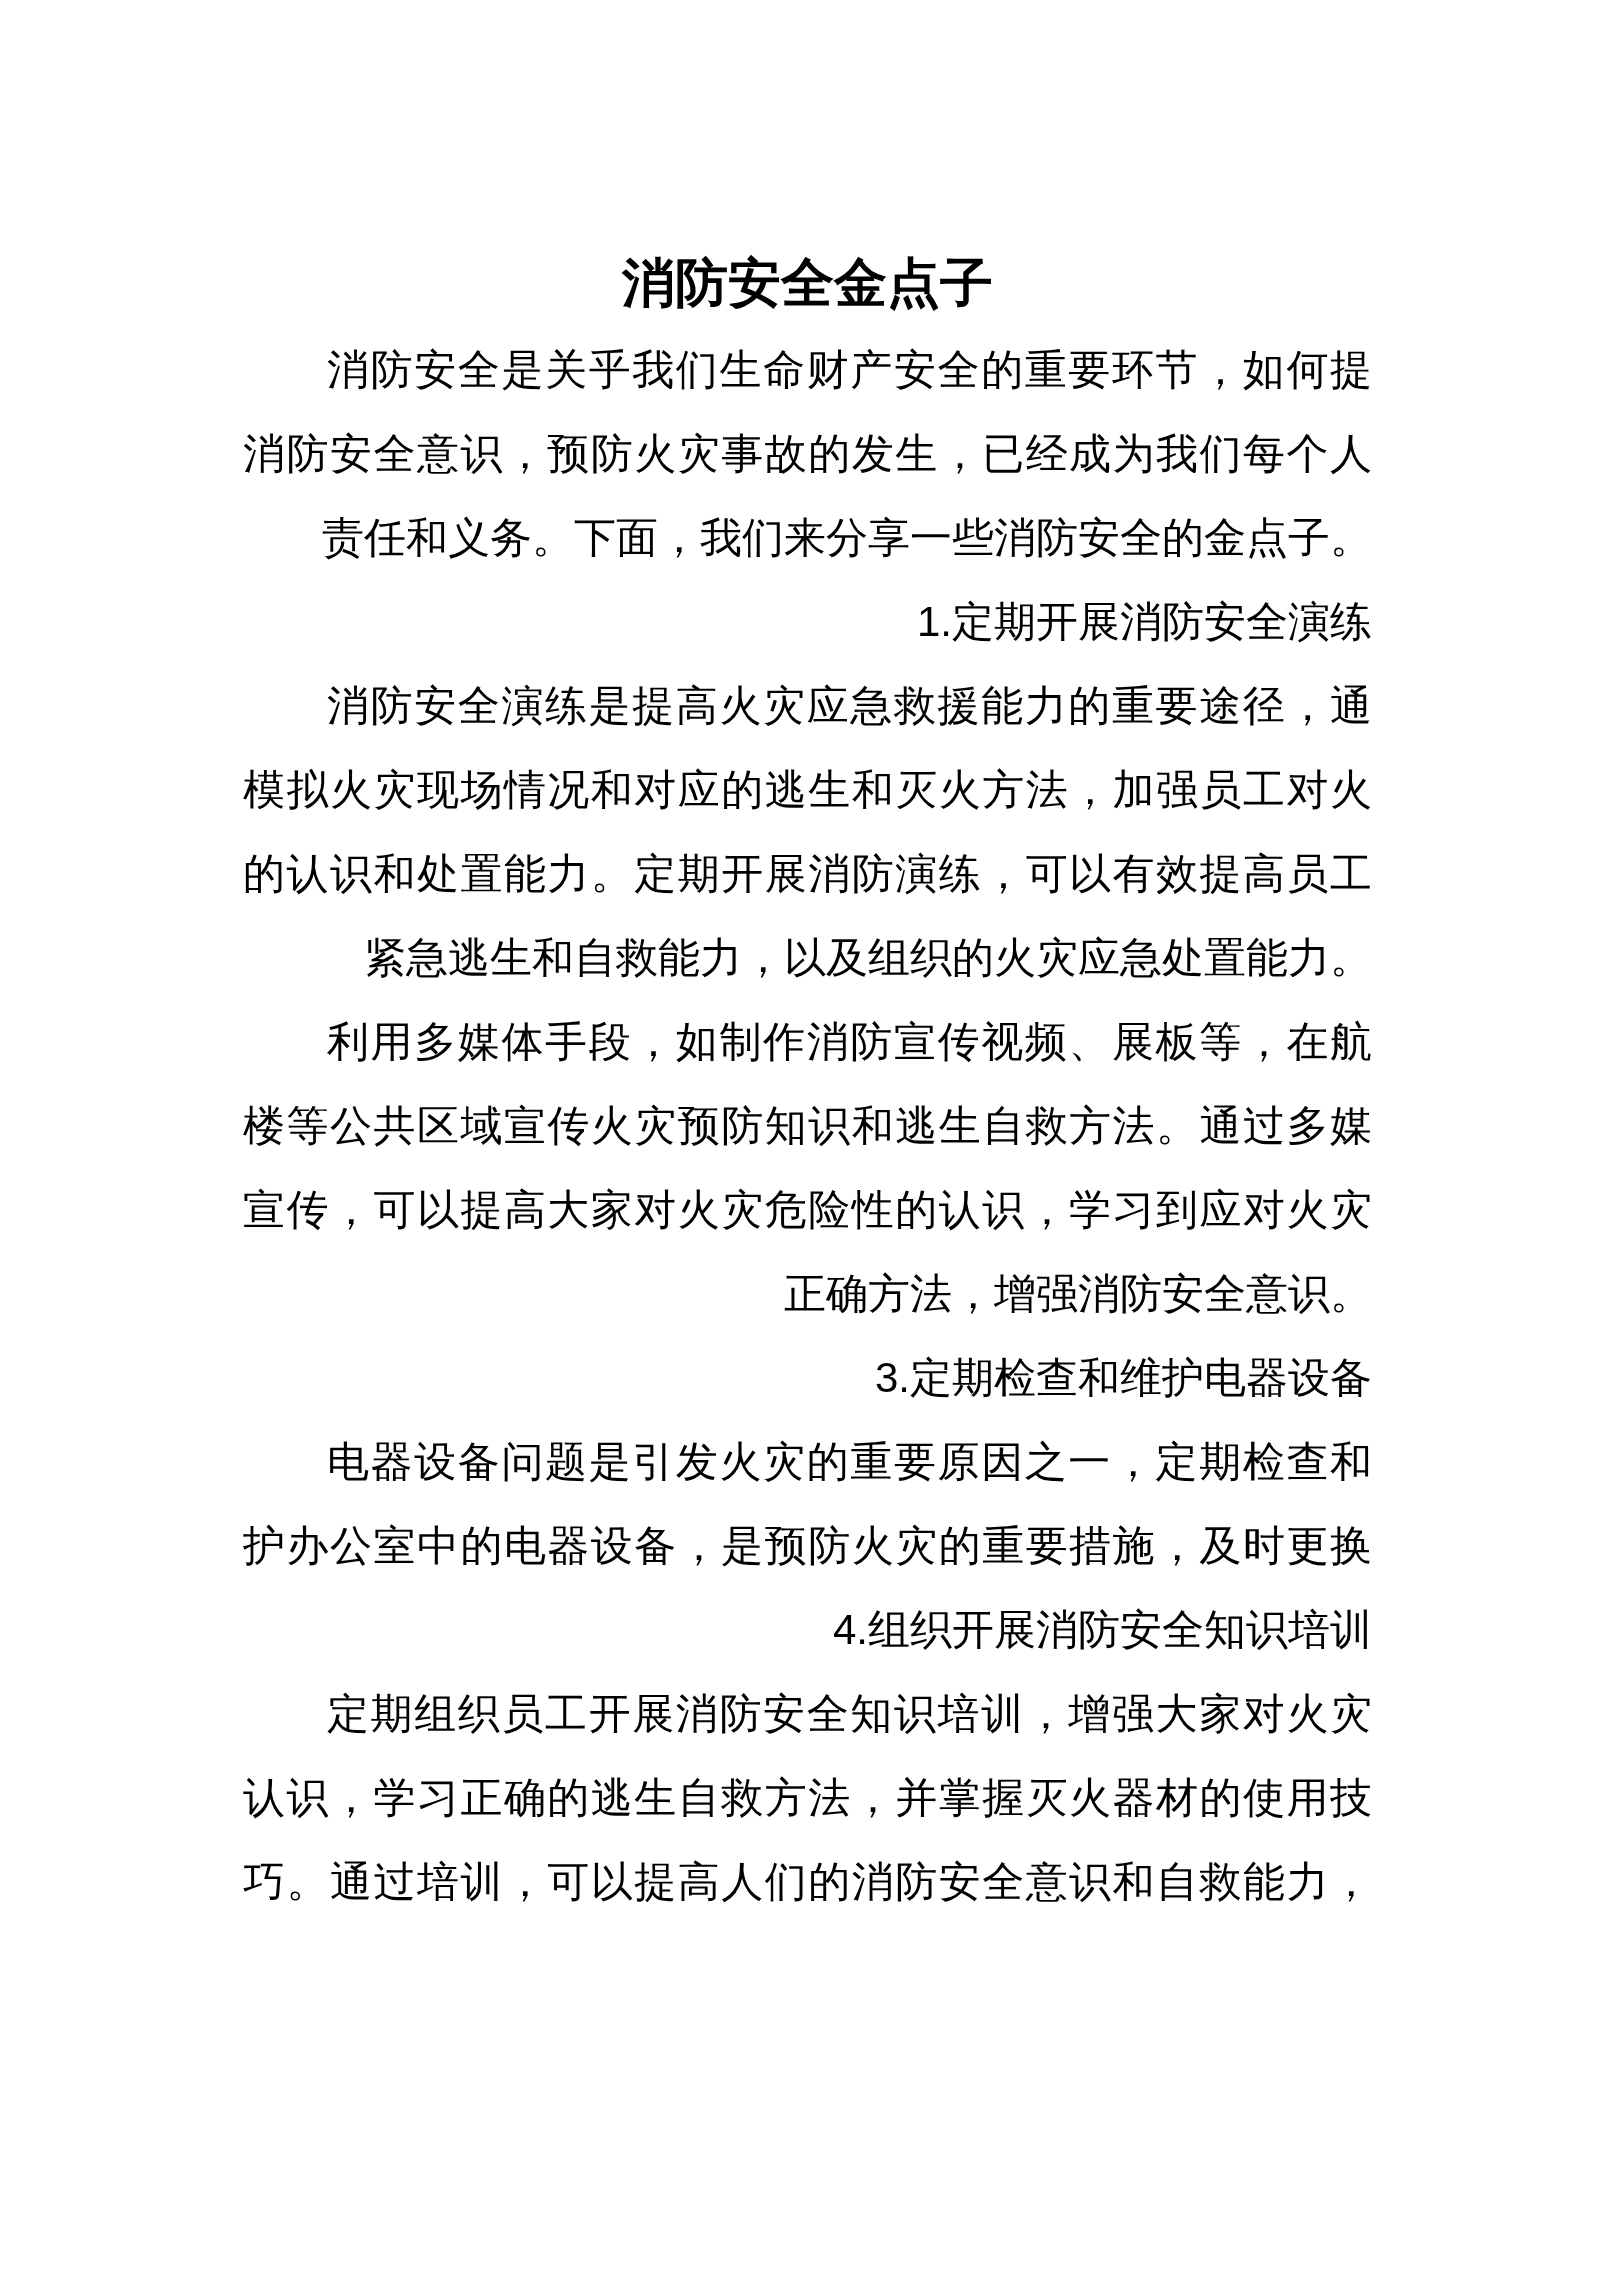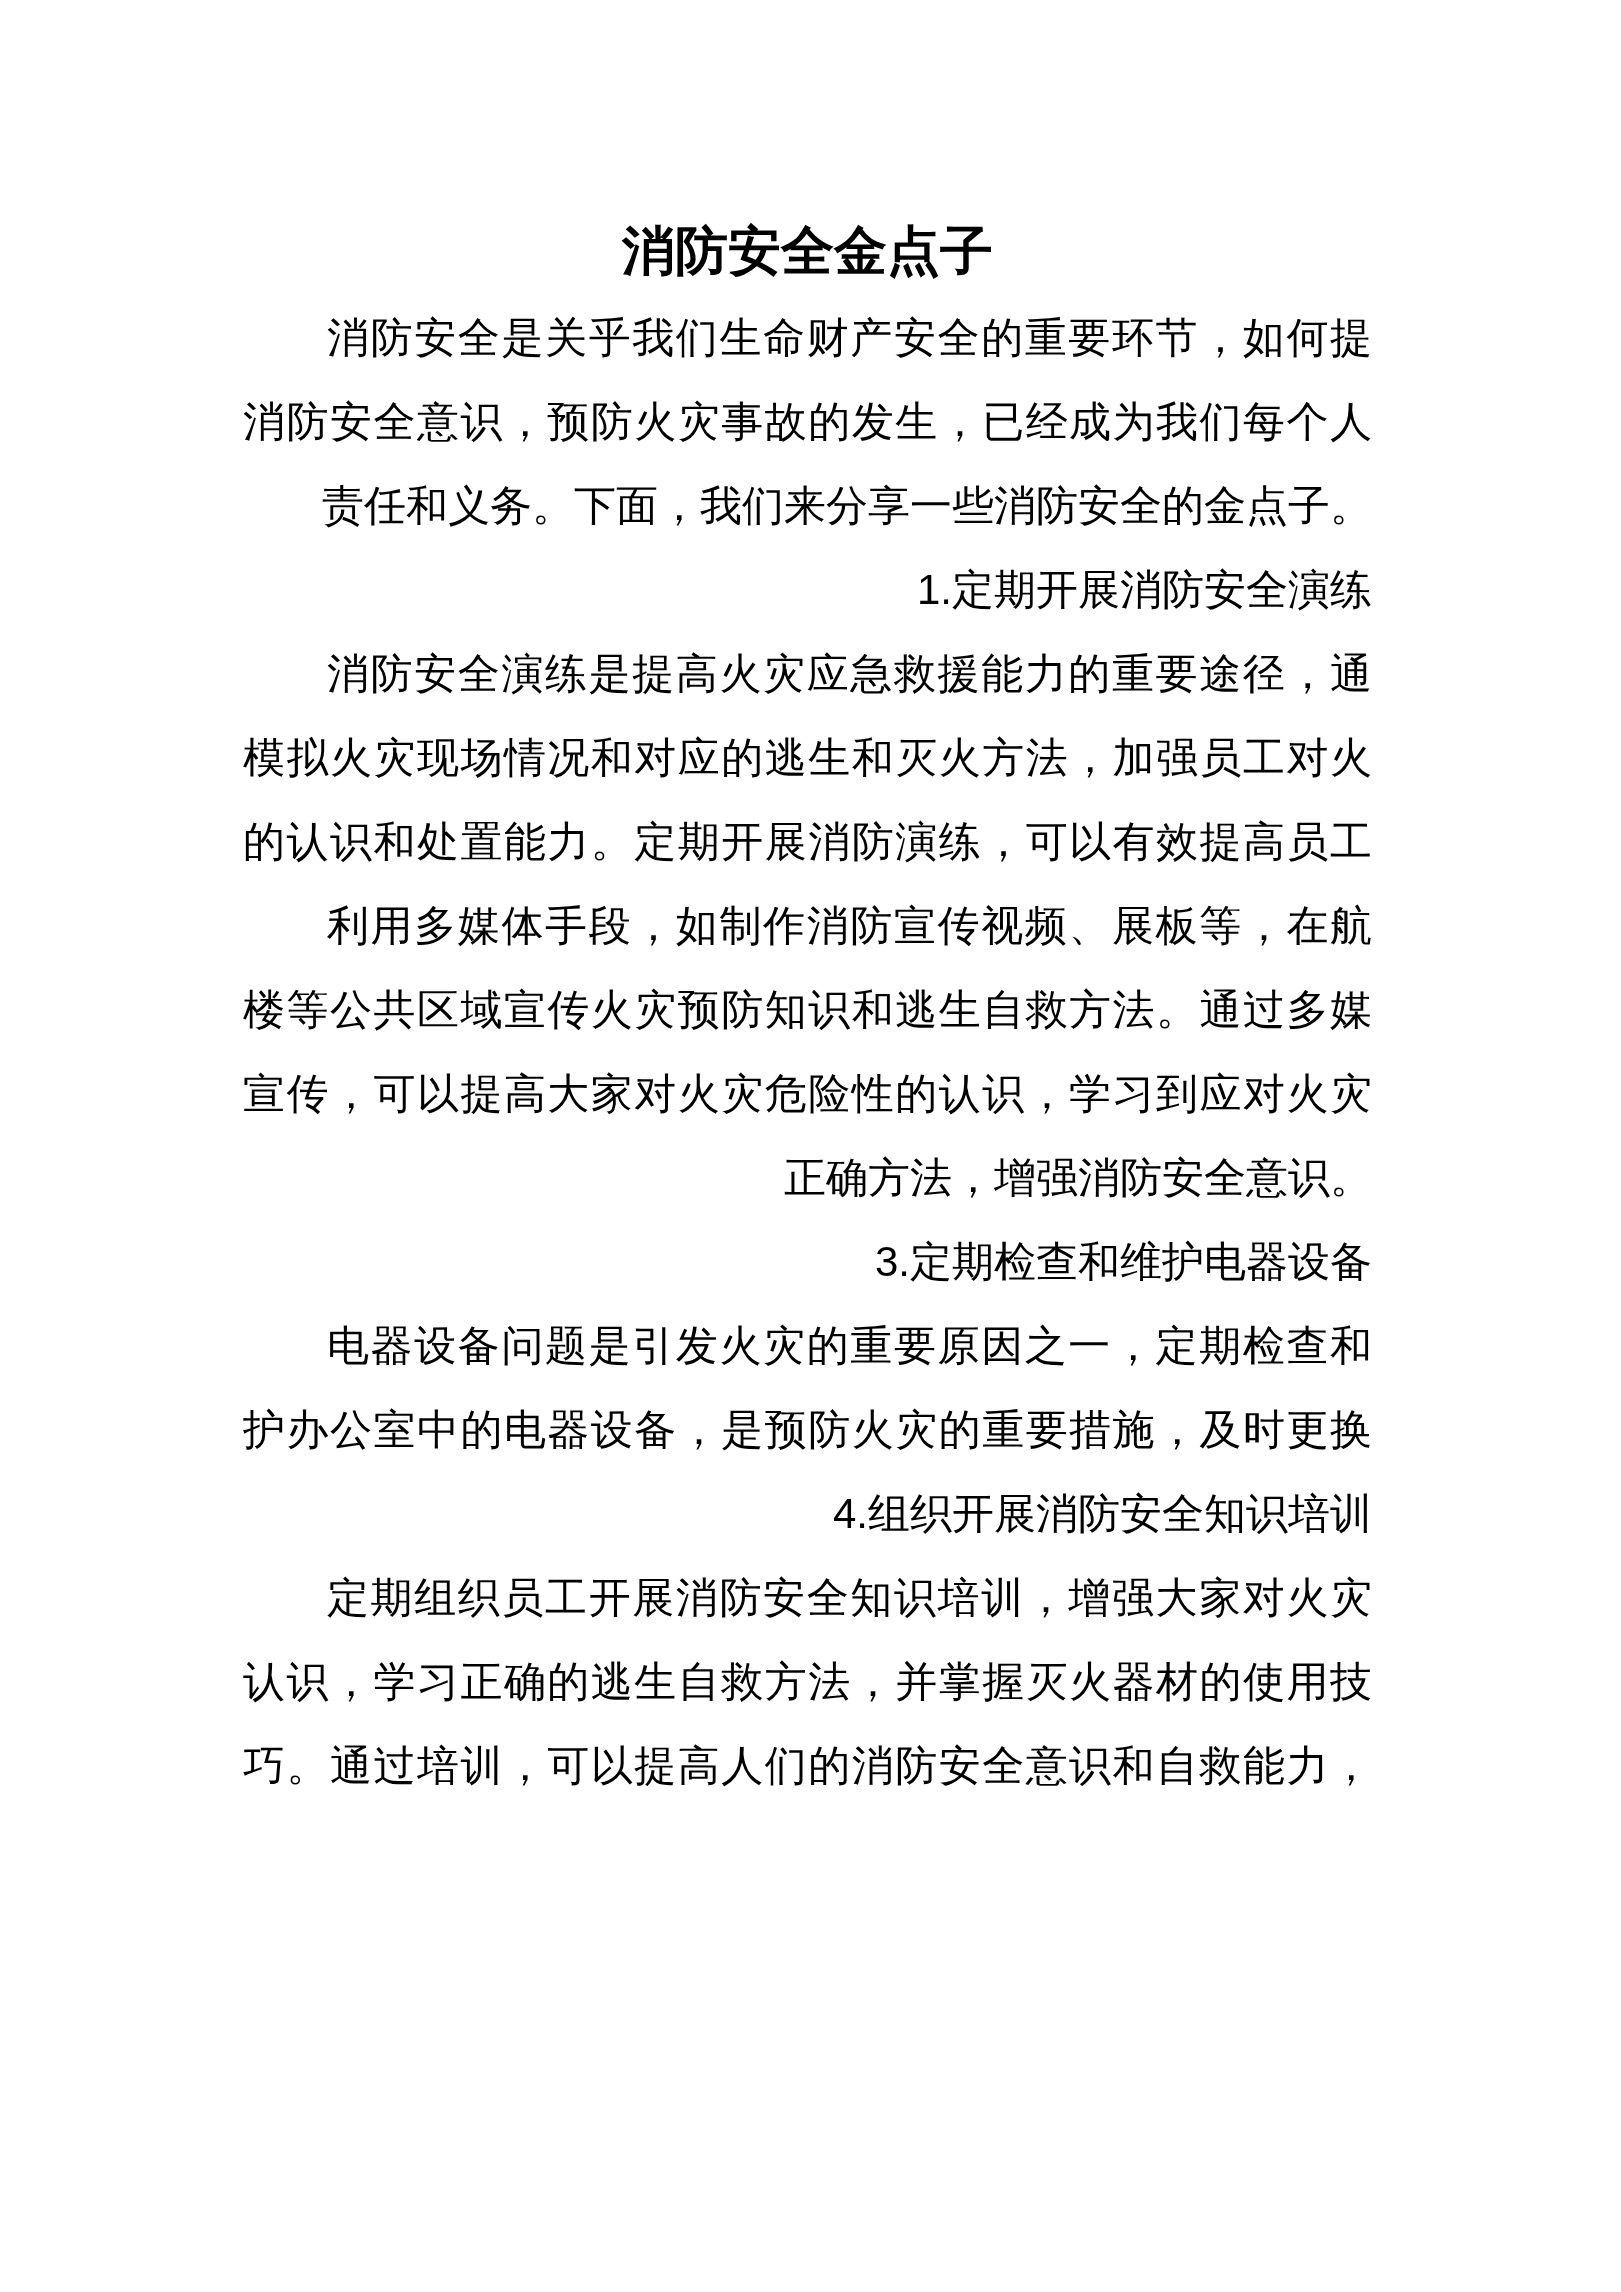--- a/index.html
+++ b/index.html
@@ -6,20 +6,21 @@
     margin: 0;
     padding: 0;
     background: #ffffff;
   }
   .page {
     position: relative;
     width: 1621px;
     height: 1898px;
     background: #ffffff;
     overflow: hidden;
+    margin-top: 32px;
   }
   .content {
     position: absolute;
     left: 243px;
     top: 206px;
     width: 1129px;
     color: #000000;
     font-family: "Liberation Sans", "DejaVu Sans", sans-serif;
     font-size: 42px;
   }
@@ -64,20 +65,21 @@
 <div class="page">
   <div class="content">
     <div class="ln t">消防安全金点子</div>
     <div class="ln pf">消防安全是关乎我们生命财产安全的重要环节，如何提高</div>
     <div class="ln pm">消防安全意识，预防火灾事故的发生，已经成为我们每个人的</div>
     <div class="ln pl">责任和义务。下面，我们来分享一些消防安全的金点子。</div>
     <div class="ln h">1.定期开展消防安全演练</div>
     <div class="ln pf">消防安全演练是提高火灾应急救援能力的重要途径，通过</div>
     <div class="ln pm">模拟火灾现场情况和对应的逃生和灭火方法，加强员工对火灾</div>
     <div class="ln pm">的认识和处置能力。定期开展消防演练，可以有效提高员工的</div>
+    <div class="ln pl">紧急逃生和自救能力，以及组织的火灾应急处置能力。</div>
     <div class="ln pf">利用多媒体手段，如制作消防宣传视频、展板等，在航站</div>
     <div class="ln pm">楼等公共区域宣传火灾预防知识和逃生自救方法。通过多媒体</div>
     <div class="ln pm">宣传，可以提高大家对火灾危险性的认识，学习到应对火灾的</div>
     <div class="ln pl">正确方法，增强消防安全意识。</div>
     <div class="ln h">3.定期检查和维护电器设备</div>
     <div class="ln pf">电器设备问题是引发火灾的重要原因之一，定期检查和维</div>
     <div class="ln pm">护办公室中的电器设备，是预防火灾的重要措施，及时更换老</div>
     <div class="ln h">4.组织开展消防安全知识培训</div>
     <div class="ln pf">定期组织员工开展消防安全知识培训，增强大家对火灾的</div>
     <div class="ln pm">认识，学习正确的逃生自救方法，并掌握灭火器材的使用技</div>

